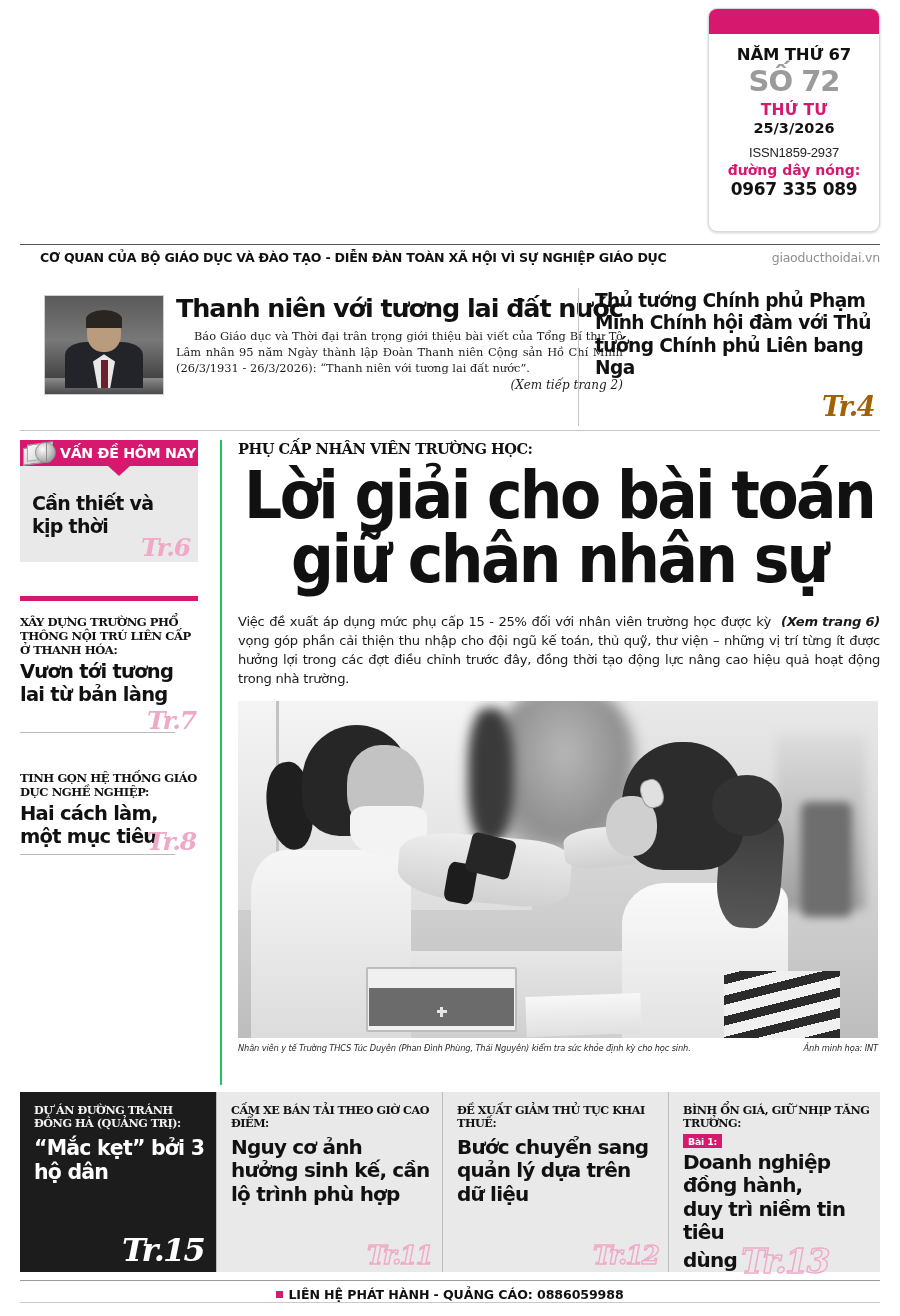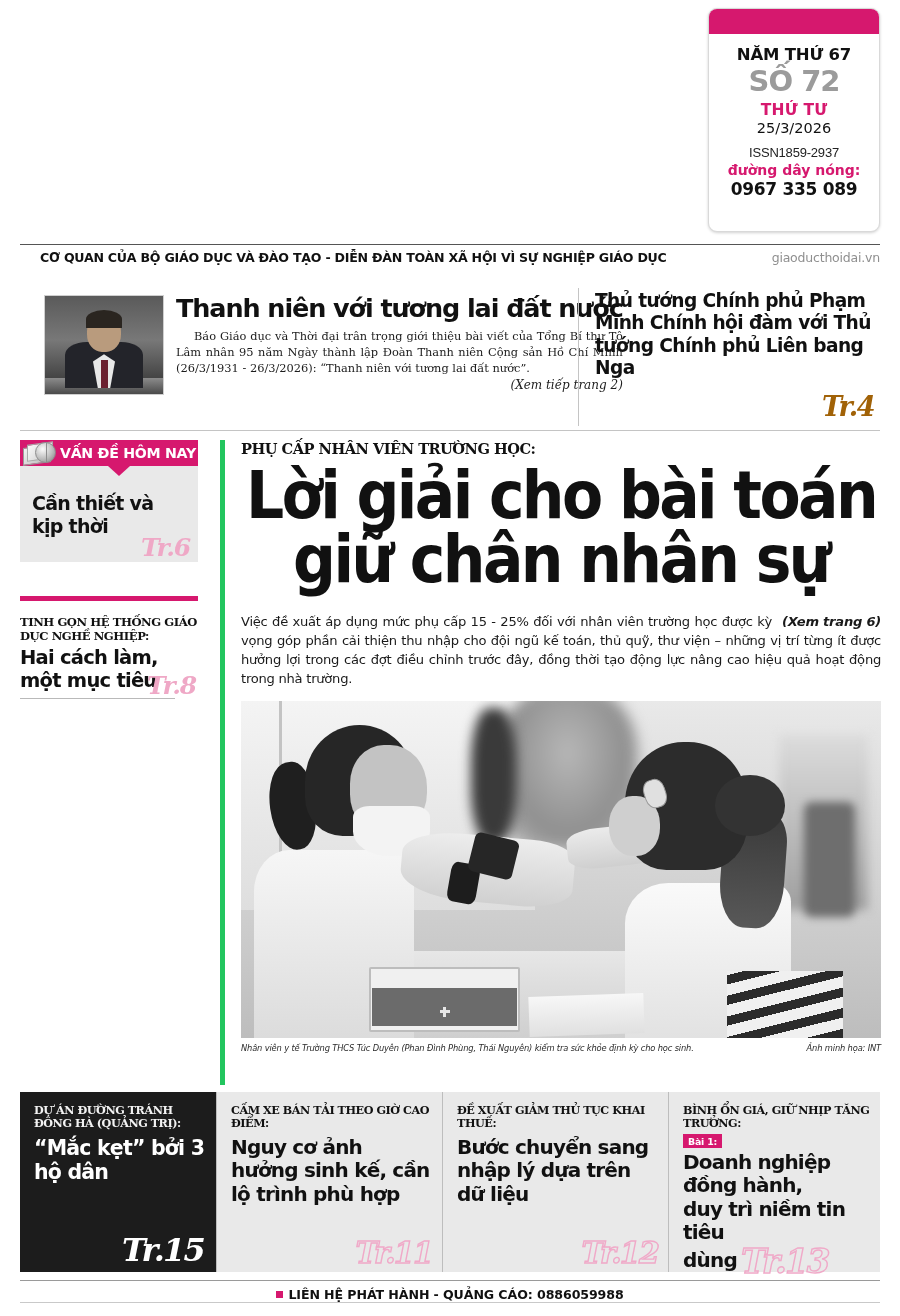--- a/index.html
+++ b/index.html
@@ -73,21 +73,21 @@
   }
   .ib-issue{
     margin-top:3px;font-size:29px;font-weight:bold;color:#9b9b9b;
     letter-spacing:-1px;line-height:1;font-family:"DejaVu Sans",sans-serif;
   }
   .ib-day{
     margin-top:5px;font-size:15.5px;font-weight:bold;color:#D6186E;
     letter-spacing:.2px;font-family:"DejaVu Sans",sans-serif;
   }
   .ib-date{
-    margin-top:1px;font-size:14.5px;font-weight:normal;color:#111;
+    margin-top:1px;font-size:14.5px;font-weight:bold;color:#111;
     font-family:"DejaVu Sans",sans-serif;
   }
   .ib-issn{
     margin-top:9px;font-size:13px;color:#222;letter-spacing:-.2px;
     font-family:"Liberation Sans",sans-serif;
   }
   .ib-hot{
     margin-top:2px;font-size:14px;font-weight:bold;color:#D6186E;
     font-family:"DejaVu Sans",sans-serif;
   }
@@ -190,21 +190,21 @@
   }
   .rule-under-top{
     position:absolute;left:20px;top:430px;width:860px;border-top:1px solid #c4c4c4;
   }
 
   
   .main{
     position:absolute;left:20px;top:440px;width:860px;height:645px;display:flex;
   }
   .col-left{width:200px;flex:0 0 200px;position:relative;padding-right:12px;box-sizing:border-box;}
-  .col-right{flex:1;padding-left:16px;border-left:5px solid #22c55e;box-sizing:border-box;}
+  .col-right{flex:1;padding-left:16px;border-left:2px solid #22c55e;box-sizing:border-box;}
 
   
   .vdhn{position:relative;width:178px;}
   .vdhn-bar{
     height:26px;background:#D6186E;display:flex;align-items:center;
     position:relative;
   }
   .vdhn-icon{
     width:34px;height:24px;margin-left:3px;position:relative;flex:0 0 34px;
   }
@@ -444,21 +444,21 @@
   .bcol.dark .b-kicker{color:#f2f2f2;}
   .b-title{
     margin-top:5px;
     font-family:"DejaVu Sans",sans-serif;font-weight:bold;
     font-size:20px;line-height:1.17;letter-spacing:-.8px;color:#111;
   }
   .bcol.dark .b-title{color:#ffffff;font-size:20.5px;}
   .b-tr{
     position:absolute;right:10px;bottom:4px;
     font-family:"DejaVu Serif",serif;font-style:italic;font-weight:bold;
-    font-size:30px;letter-spacing:-1.8px;line-height:1;
+    font-size:26px;letter-spacing:-1.8px;line-height:1;
     color:transparent;
     -webkit-text-stroke:1.4px #f0a9c8;
   }
   .bcol.dark .b-tr{
     -webkit-text-stroke:0;color:#ffffff;font-size:32px;right:12px;bottom:6px;
   }
   .bai-badge{
     display:inline-block;background:#D6186E;color:#fff;
     font-family:"DejaVu Sans",sans-serif;font-weight:bold;
     font-size:9.4px;padding:1.5px 5px;margin-top:3px;letter-spacing:-.2px;
@@ -556,20 +556,26 @@
         <div class="vdhn-notch"></div>
         <div class="vdhn-body">
           <div class="vdhn-title">Cần thiết và kịp thời</div>
           <div class="vdhn-tr">Tr.6</div>
         </div>
       </div>
 
       <div class="side-sep"></div>
 
 
+      <div class="side-item" style="padding-top:14px;height:142px;">
+        <div class="side-kicker">XÂY DỰNG TRƯỜNG PHỔ THÔNG NỘI TRÚ LIÊN CẤP Ở THANH HÓA:</div>
+        <div class="side-title">Vươn tới tương lai từ bản làng</div>
+        <div class="side-tr" style="top:107px;">Tr.7</div>
+        <div class="side-rule" style="margin-top:26px;"></div>
+      </div>
 
       <div class="side-item" style="padding-top:14px;height:120px;">
         <div class="side-kicker">TINH GỌN HỆ THỐNG GIÁO DỤC NGHỀ NGHIỆP:</div>
         <div class="side-title">Hai cách làm, một mục tiêu</div>
         <div class="side-tr" style="top:72px;">Tr.8</div>
         <div class="side-rule"></div>
       </div>
 
     </div>
 
@@ -631,21 +637,21 @@
     </div>
 
     <div class="bcol light">
       <div class="b-kicker">CẤM XE BÁN TẢI THEO GIỜ CAO ĐIỂM:</div>
       <div class="b-title">Nguy cơ ảnh hưởng sinh kế, cần lộ trình phù hợp</div>
       <div class="b-tr">Tr.11</div>
     </div>
 
     <div class="bcol light">
       <div class="b-kicker">ĐỀ XUẤT GIẢM THỦ TỤC KHAI THUẾ:</div>
-      <div class="b-title">Bước chuyển sang nhập lý dựa trên dữ liệu</div>
+      <div class="b-title">Bước chuyển sang quản lý dựa trên dữ liệu</div>
       <div class="b-tr">Tr.12</div>
     </div>
 
     <div class="bcol light" style="flex:0 0 212px;">
       <div class="b-kicker">BÌNH ỔN GIÁ, GIỮ NHỊP TĂNG TRƯỞNG:</div>
       <div class="bai-badge">Bài 1:</div>
       <div class="b-title" style="margin-top:2px;">
         <div>Doanh nghiệp</div>
         <div>đồng hành,</div>
         <div>duy trì niềm tin</div>

